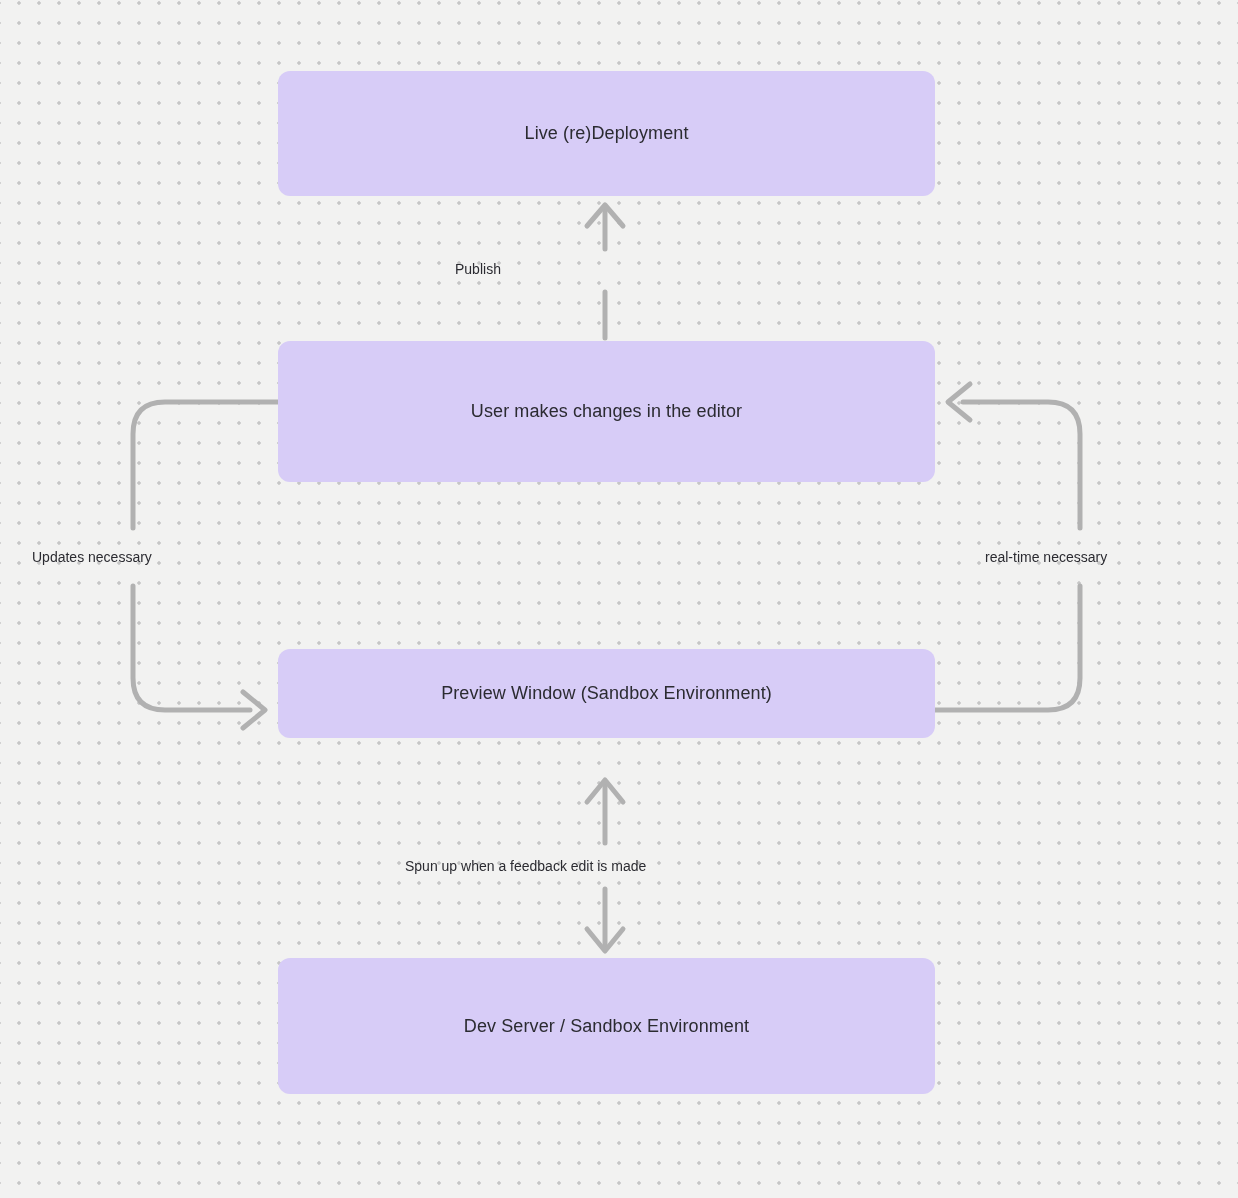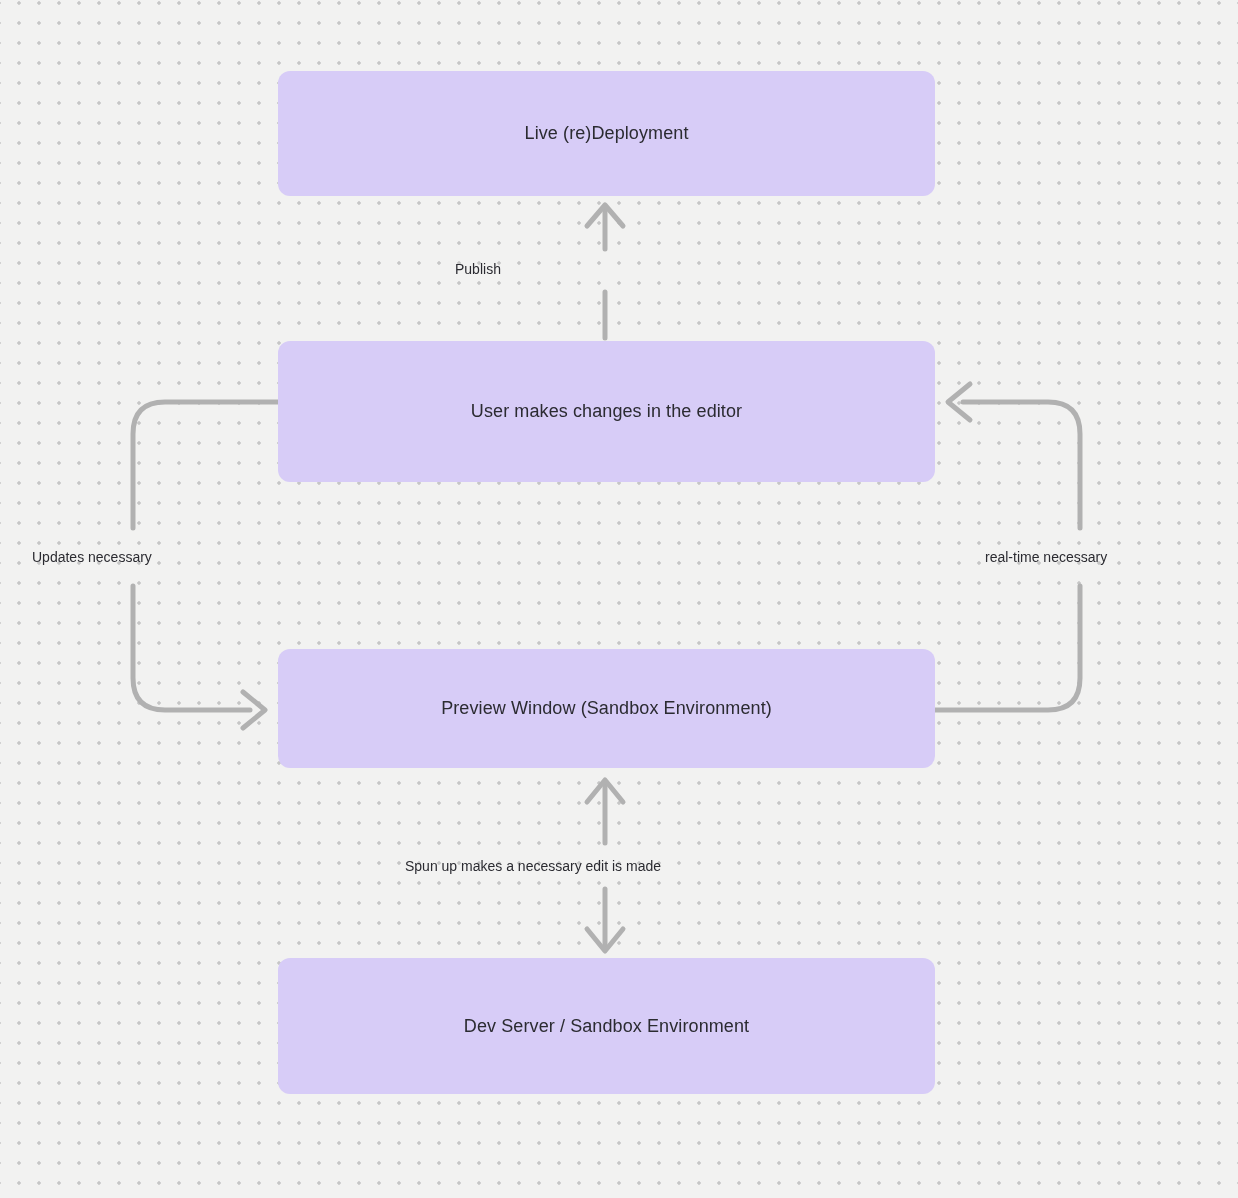--- a/index.html
+++ b/index.html
@@ -24,21 +24,21 @@
     align-items: center;
     justify-content: center;
   }
   .node .node-label {
     font-size: 18px;
     color: var(--text, #2b2b31);
     letter-spacing: 0.1px;
   }
   #node-live    { top: 71px;  height: 125px; }
   #node-user    { top: 341px; height: 141px; }
-  #node-preview { top: 649px; height: 119px; }
+  #node-preview { top: 649px; height: 89px; }
   #node-dev     { top: 958px; height: 136px; }
 
   .edges {
     position: absolute;
     left: 0; top: 0;
     width: 1238px;
     height: 1198px;
   }
   .edges path {
     fill: none;
@@ -106,15 +106,15 @@
     <span class="node-label">Preview Window (Sandbox Environment)</span>
   </div>
 
   <div class="node" id="node-dev">
     <span class="node-label">Dev Server / Sandbox Environment</span>
   </div>
 
   <div class="edge-label" id="label-publish">Publish</div>
   <div class="edge-label" id="label-updates">Updates necessary</div>
   <div class="edge-label" id="label-feedback">real-time necessary</div>
-  <div class="edge-label" id="label-spun">Spun up makes a necessary edit is made</div>
+  <div class="edge-label" id="label-spun">Spun up when a feedback edit is made</div>
 
 </div>
 
 </body></html>

